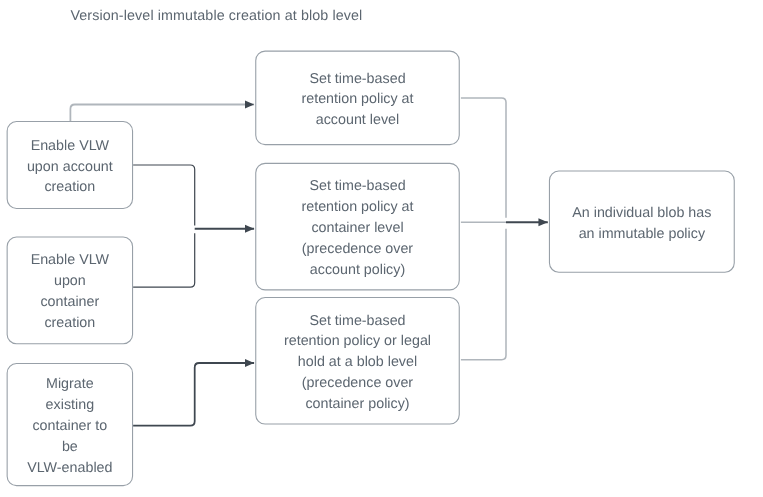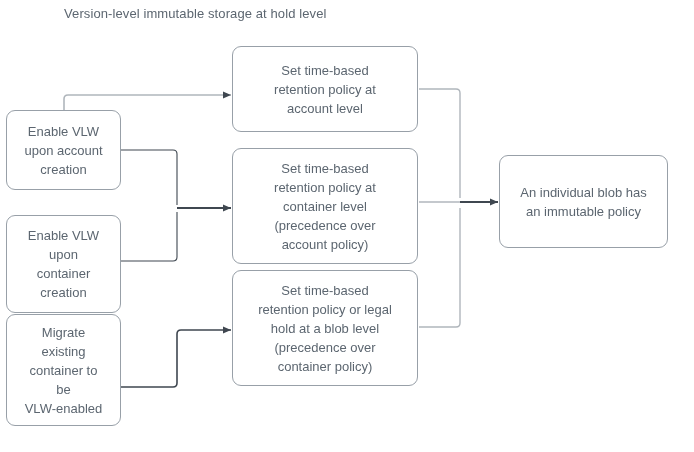--- a/index.html
+++ b/index.html
@@ -75,36 +75,36 @@
 
     <path d="M419,89 L456,89 Q460,89 460,93 L460,198" fill="none" stroke="#b0b6bc" stroke-width="1.4"></path>
 
     <path d="M419,327 L456,327 Q460,327 460,323 L460,208" fill="none" stroke="#b0b6bc" stroke-width="1.4"></path>
 
     <path d="M419,202 L460,202" fill="none" stroke="#b0b6bc" stroke-width="1.4"></path>
 
     <path d="M460,202 L498,202" fill="none" stroke="#3f4750" stroke-width="1.8" marker-end="url(#arrow-dark)"></path>
   </svg>
 
-  <div class="diagram-title">Version-level immutable storage at hold level</div>
+  <div class="diagram-title">Version-level immutable creation at blob level</div>
 
   <div class="node" style="left:6px; top:110px; width:115px; height:80px;">
     <span class="label">Enable VLW
 upon account
 creation</span>
   </div>
 
   <div class="node" style="left:6px; top:215px; width:115px; height:98px;">
     <span class="label">Enable VLW
 upon
 container
 creation</span>
   </div>
 
-  <div class="node" style="left:6px; top:314px; width:115px; height:112px;">
+  <div class="node" style="left:6px; top:330px; width:115px; height:112px;">
     <span class="label">Migrate
 existing
 container to
 be
 VLW-enabled</span>
   </div>
 
   <div class="node" style="left:232px; top:46px; width:186px; height:86px;">
     <span class="label">Set time-based
 retention policy at

